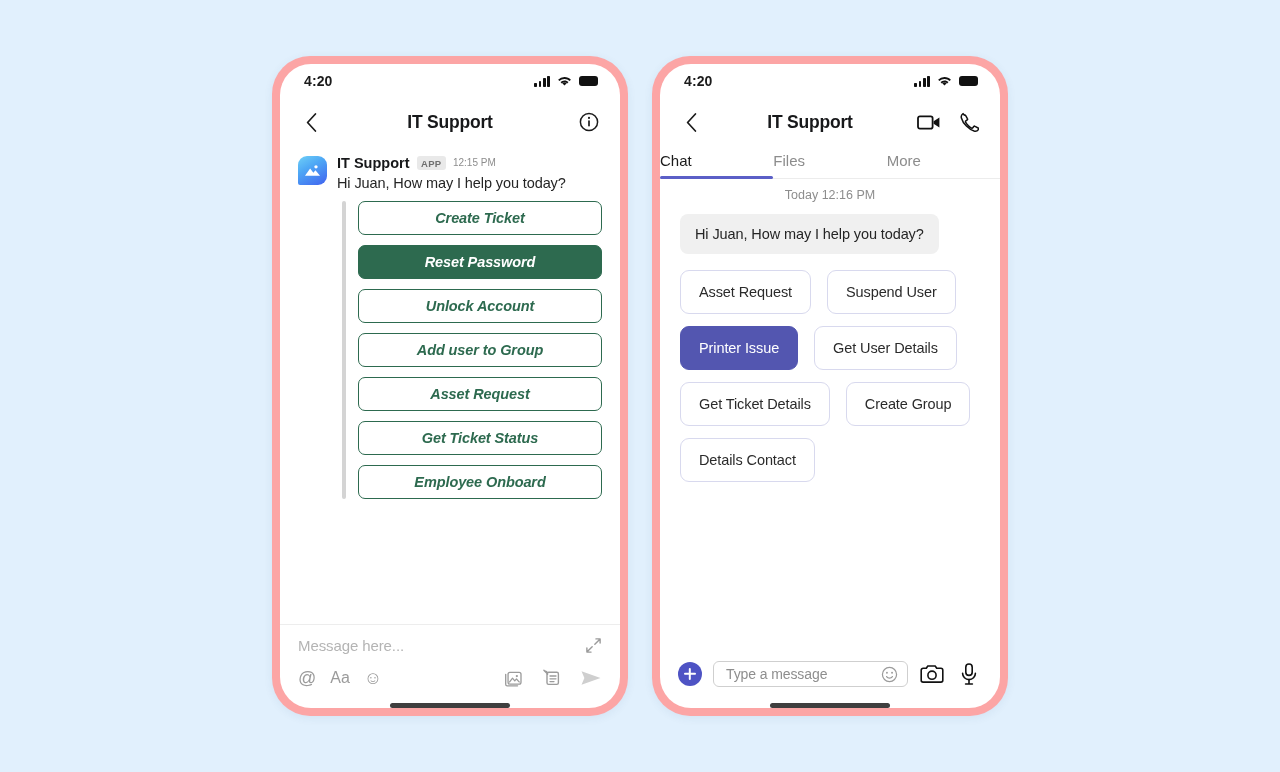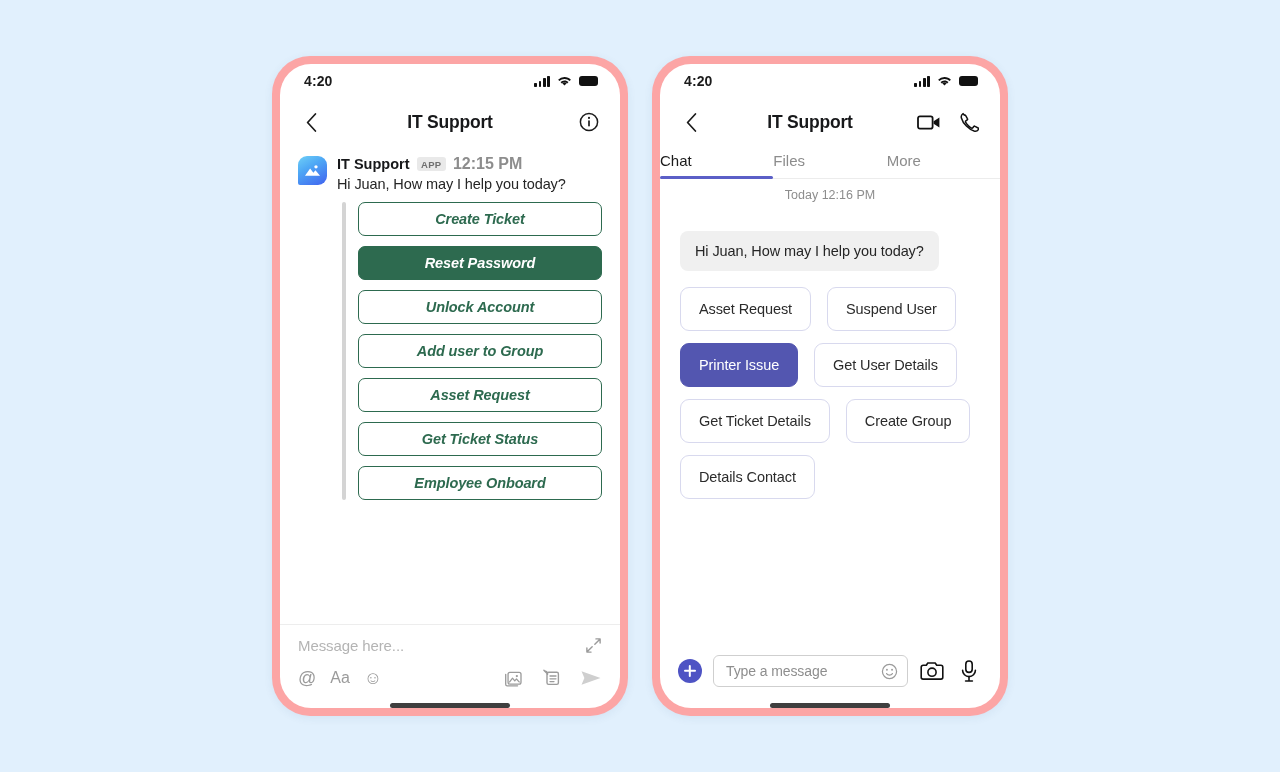--- a/index.html
+++ b/index.html
@@ -71,21 +71,21 @@
     overflow: hidden;
   }
   .msg-col { flex: 1 1 auto; min-width: 0; }
   .msg-meta { display: flex; align-items: center; gap: 7px; line-height: 1; }
   .msg-name { font-size: 14.5px; font-weight: 700; color: #17181a; }
   .app-badge {
     font-size: 9.5px; font-weight: 600; color: #6f6f6f;
     background: #e9e9e9; border-radius: 3px; padding: 2.5px 4.5px 2px;
     letter-spacing: .3px;
   }
-  .msg-time { font-size: 16px; color: #8d8d8d; font-weight: 700; }
+  .msg-time { font-size: 10px; color: #8d8d8d; font-weight: 400; }
   .msg-text { font-size: 14.5px; color: #252525; margin-top: 4px; letter-spacing: -.1px; }
 
   
   .actions-wrap { display: flex; gap: 12px; margin-top: 10px; padding-left: 44px; }
   .rail { width: 4px; flex: 0 0 auto; background: #d4d4d4; border-radius: 2px; }
   .actions { flex: 1 1 auto; display: flex; flex-direction: column; gap: 10px; }
   .act-btn {
     height: 34px; border-radius: 7px;
     display: flex; align-items: center; justify-content: center;
     font-size: 14.5px; font-weight: 700; letter-spacing: -.1px;
@@ -115,21 +115,21 @@
   .tab {
     flex: 1; padding: 6px 0 9px;
     font-size: 15px; color: #8c8c8c; cursor: pointer; position: relative;
   }
   .tab.active { color: #1b1b1b; font-weight: 400; }
   .tab.active::after {
     content: ""; position: absolute; left: 0; right: 0; bottom: -1px;
     height: 3px; background: #5b5fc7; border-radius: 2px;
   }
   .r-body { flex: 1 1 auto; padding: 0 20px; overflow: hidden; }
-  .daystamp { text-align: center; font-size: 12.5px; color: #8d8d8d; padding: 9px 0 29px; }
+  .daystamp { text-align: center; font-size: 12.5px; color: #8d8d8d; padding: 9px 0 12px; }
   .bubble {
     display: inline-block; max-width: 285px;
     background: #f0f0f0; color: #252525;
     font-size: 14.5px; letter-spacing: -.1px;
     padding: 12px 15px; border-radius: 8px;
   }
   .chip-rows { margin-top: 16px; display: flex; flex-direction: column; gap: 12px; }
   .chip-row { display: flex; gap: 16px; }
   .chip {
     height: 44px; border-radius: 9px;
@@ -148,21 +148,21 @@
     width: 24px; height: 24px; border-radius: 50%; background: #4e53c4;
     flex: 0 0 auto; position: relative; cursor: pointer;
   }
   .plus-btn::before, .plus-btn::after {
     content:""; position: absolute; background: #fff; border-radius: 1px;
     left: 50%; top: 50%;
   }
   .plus-btn::before { width: 12px; height: 2.4px; transform: translate(-50%,-50%); }
   .plus-btn::after  { width: 2.4px; height: 12px; transform: translate(-50%,-50%); }
   .r-input {
-    flex: 1 1 auto; height: 32px; border: 1px solid #cfcfcf; border-radius: 6px;
+    flex: 1 1 auto; height: 26px; border: 1px solid #cfcfcf; border-radius: 6px;
     display: flex; align-items: center; justify-content: space-between;
     padding: 0 9px 0 12px; cursor: text;
   }
   .r-input-ph { font-size: 14px; color: #8e8e8e; letter-spacing: -.1px; }
 
   svg { display: block; }
 </style>
 </head>
 <body>
 

